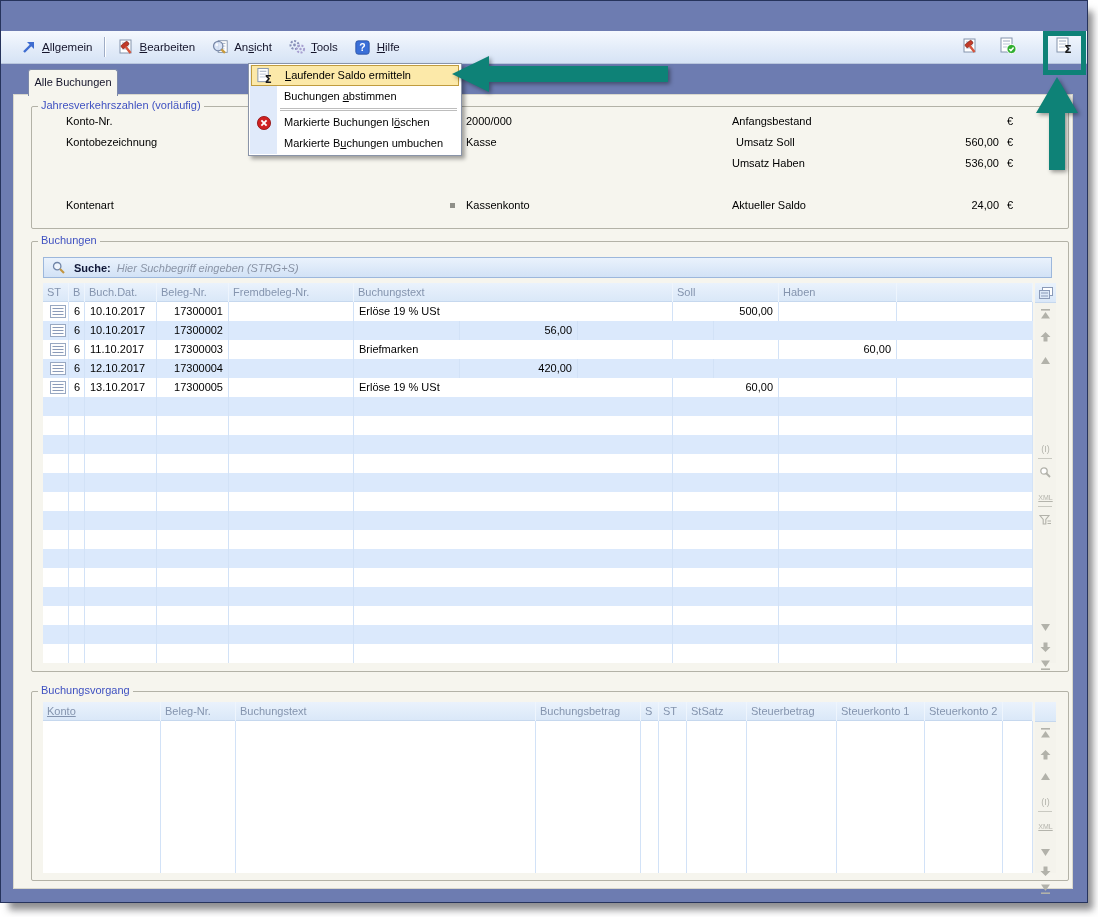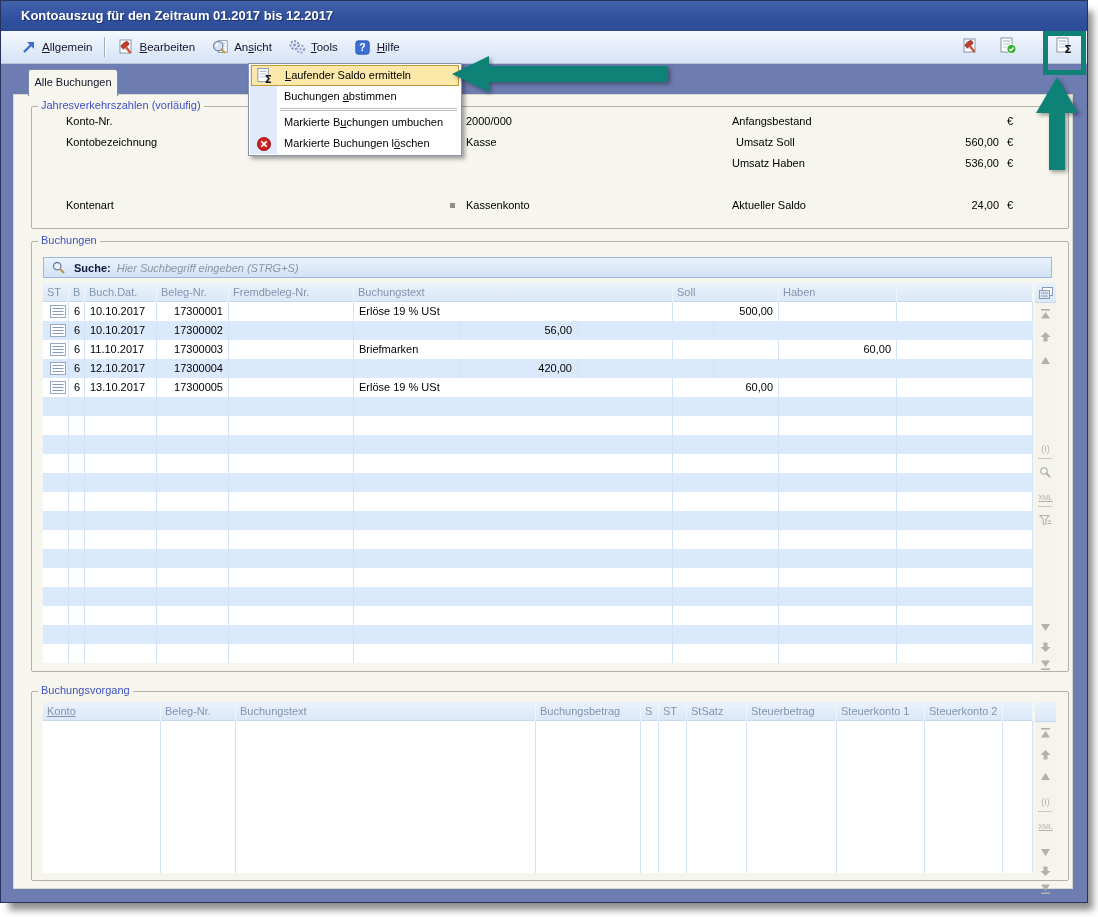--- a/index.html
+++ b/index.html
@@ -64,23 +64,20 @@
   
   .tealbox{position:absolute;left:1042px;top:30px;width:33px;height:34px;border:5px solid #0e8277;z-index:8;}
   .annot{position:absolute;left:0;top:0;z-index:20;pointer-events:none;filter:drop-shadow(2px 2px 2px rgba(0,0,0,.4));}
 </style>
 </head>
 <body>
 
 <div id="stage">
   <div id="win">
 
-    <div class="titlebar">
-      <span>Kontoauszug für den Zeitraum 01.2017 bis 12.2017</span>
-    </div>
 
     <div class="menubar">
       <div id="menu-items" style="display:flex;align-items:center;padding-left:10px;">
           <div class="mitem">
             <span class="mico">
               <svg width="15" height="15" viewBox="0 0 15 15">
                 <line x1="3" y1="12" x2="10" y2="5" stroke="#3e6cd0" stroke-width="2.4"></line>
         <polygon points="6,2 13,2 13,9" fill="#3e6cd0"></polygon>
               </svg>
             </span>
@@ -693,28 +690,28 @@
                 <rect x="2" y="1" width="11" height="14" fill="#fff" stroke="#8494ac" stroke-width="1"></rect>
                 <line x1="4" y1="4" x2="11" y2="4" stroke="#9aa8be" stroke-width="1"></line>
                 <line x1="4" y1="7" x2="11" y2="7" stroke="#b8c4d6" stroke-width="1"></line>
                 <line x1="4" y1="10" x2="10" y2="10" stroke="#b8c4d6" stroke-width="1"></line>
         <text x="13" y="16" font-size="11" font-weight="bold" fill="#1a1a1a" text-anchor="middle" font-family="DejaVu Sans,sans-serif">Σ</text>
               </svg>
             </span><span><u>L</u>aufender Saldo ermitteln</span></div>
           <div class="ditem"><span>Buchungen <u>a</u>bstimmen</span></div>
           <div class="dsep"></div>
           <div class="dsep"></div>
-          <div class="ditem"><span>Markierte B<u>u</u>chungen umbuchen</span></div>
           <div class="ditem"><span class="dico">
               <svg width="16" height="16" viewBox="0 0 16 16">
                 <circle cx="8" cy="8" r="6.6" fill="#cf2020" stroke="#8e0f0f" stroke-width=".8"></circle>
         <line x1="5.4" y1="5.4" x2="10.6" y2="10.6" stroke="#fff" stroke-width="1.8"></line>
         <line x1="10.6" y1="5.4" x2="5.4" y2="10.6" stroke="#fff" stroke-width="1.8"></line>
               </svg>
             </span><span>Markierte Buchungen l<u>ö</u>schen</span></div>
+          <div class="ditem"><span>Markierte B<u>u</u>chungen umbuchen</span></div>
         </div>
     </div>
 
     <div class="tealbox"></div>
   </div>
 
   <svg class="annot" width="1098" height="917">
     <polygon points="452,74 489,56 489,66 668,66 668,82 489,82 489,92" fill="#0e8277"></polygon>
     <polygon points="1057,77 1078,113 1065,113 1065,170 1049,170 1049,113 1036,113" fill="#0e8277"></polygon>
   </svg>

